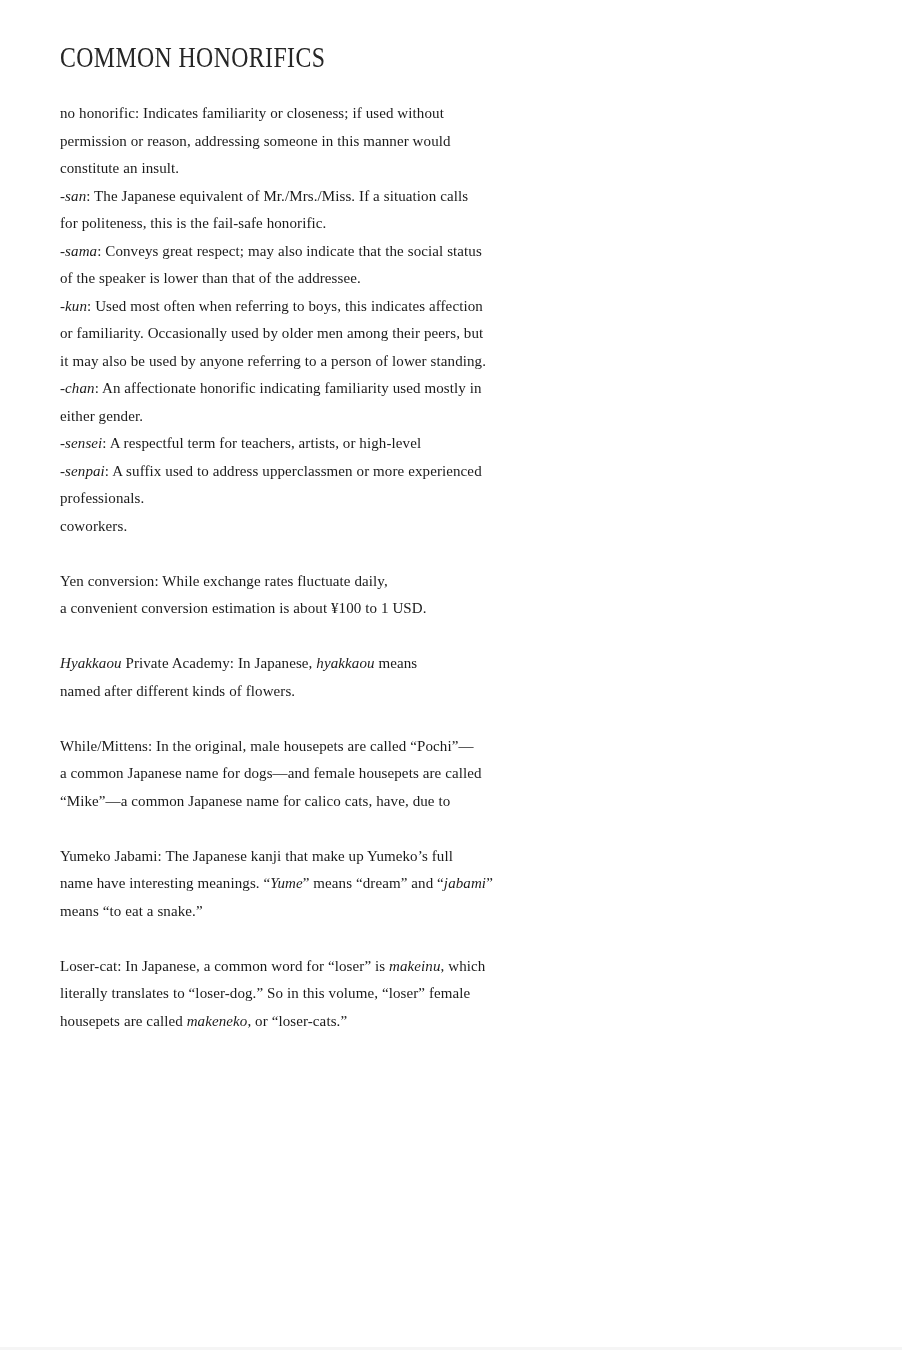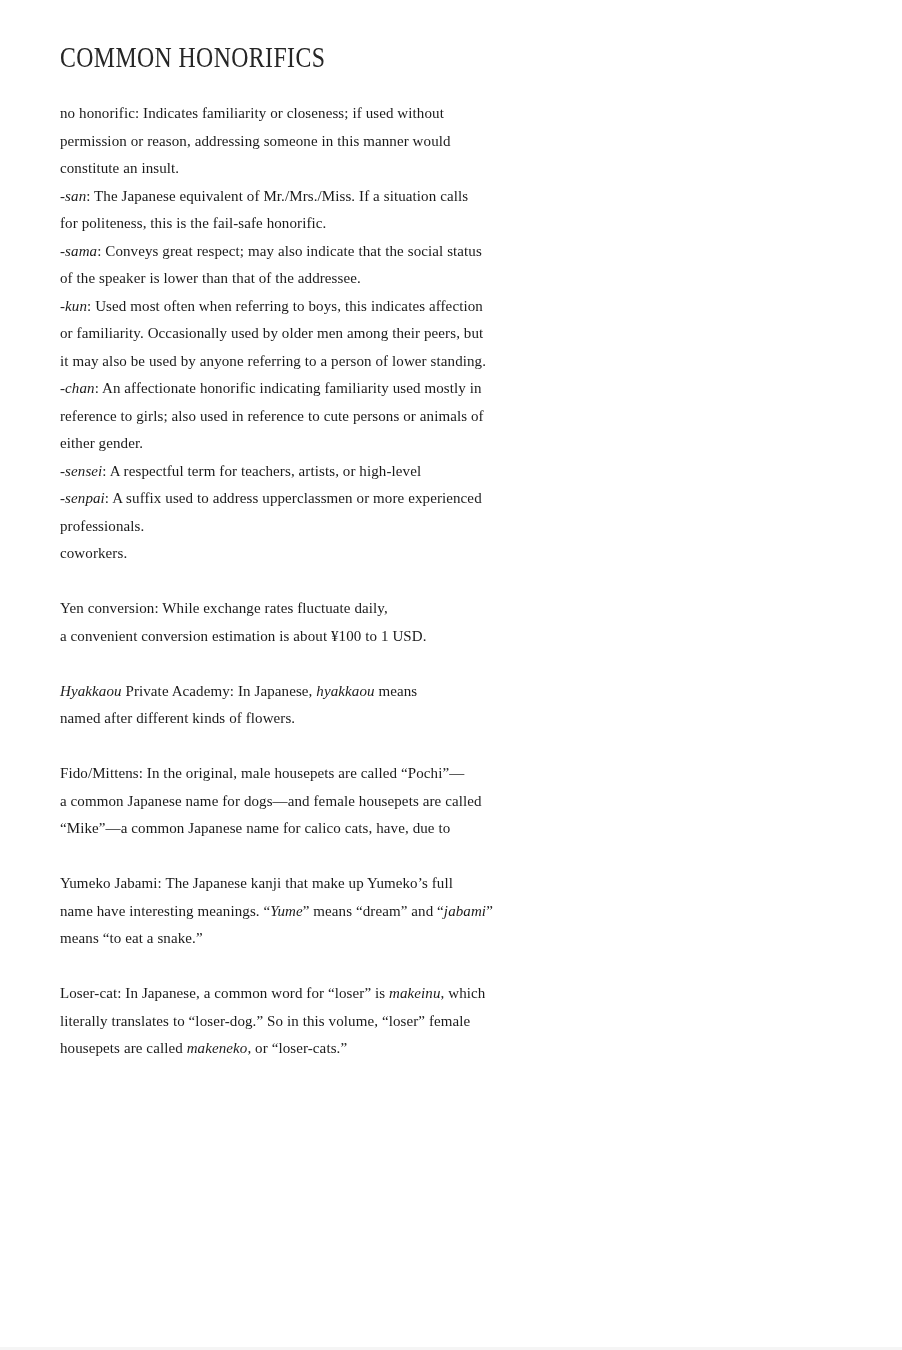--- a/index.html
+++ b/index.html
@@ -65,37 +65,36 @@
         <span class="line"><span>permission or reason, addressing someone in this manner would</span></span>
         <span class="line"><span>constitute an insult.</span></span>
         <span class="line"><em>-san</em><span>: The Japanese equivalent of Mr./Mrs./Miss. If a situation calls</span></span>
         <span class="line"><span>for politeness, this is the fail-safe honorific.</span></span>
         <span class="line"><em>-sama</em><span>: Conveys great respect; may also indicate that the social status</span></span>
         <span class="line"><span>of the speaker is lower than that of the addressee.</span></span>
         <span class="line"><em>-kun</em><span>: Used most often when referring to boys, this indicates affection</span></span>
         <span class="line"><span>or familiarity. Occasionally used by older men among their peers, but</span></span>
         <span class="line"><span>it may also be used by anyone referring to a person of lower standing.</span></span>
         <span class="line"><em>-chan</em><span>: An affectionate honorific indicating familiarity used mostly in</span></span>
-        <span class="line"><span>reference to girls; also used in reference to cute persons or animals of</span></span>
         <span class="line"><span>either gender.</span></span>
         <span class="line"><em>-sensei</em><span>: A respectful term for teachers, artists, or high-level</span></span>
         <span class="line"><em>-senpai</em><span>: A suffix used to address upperclassmen or more experienced</span></span>
         <span class="line"><span>professionals.</span></span>
         <span class="line"><span>coworkers.</span></span>
       </p>
       <p class="para">
         <span class="line"><span>Yen conversion: While exchange rates fluctuate daily,</span></span>
         <span class="line"><span>a convenient conversion estimation is about ¥100 to 1 USD.</span></span>
       </p>
       <p class="para">
         <span class="line"><em>Hyakkaou</em><span> Private Academy: In Japanese, </span><em>hyakkaou</em><span> means</span></span>
         <span class="line"><span>named after different kinds of flowers.</span></span>
       </p>
       <p class="para">
-        <span class="line"><span>Fido/Mittens: In the original, male housepets are called “Pochi”—</span></span>
+        <span class="line"><span>While/Mittens: In the original, male housepets are called “Pochi”—</span></span>
         <span class="line"><span>a common Japanese name for dogs—and female housepets are called</span></span>
         <span class="line"><span>“Mike”—a common Japanese name for calico cats, have, due to</span></span>
       </p>
       <p class="para">
         <span class="line"><span>Yumeko Jabami: The Japanese kanji that make up Yumeko’s full</span></span>
         <span class="line"><span>name have interesting meanings. “</span><em>Yume</em><span>” means “dream” and “</span><em>jabami</em><span>”</span></span>
         <span class="line"><span>means “to eat a snake.”</span></span>
       </p>
       <p class="para">
         <span class="line"><span>Loser-cat: In Japanese, a common word for “loser” is </span><em>makeinu</em><span>, which</span></span>

